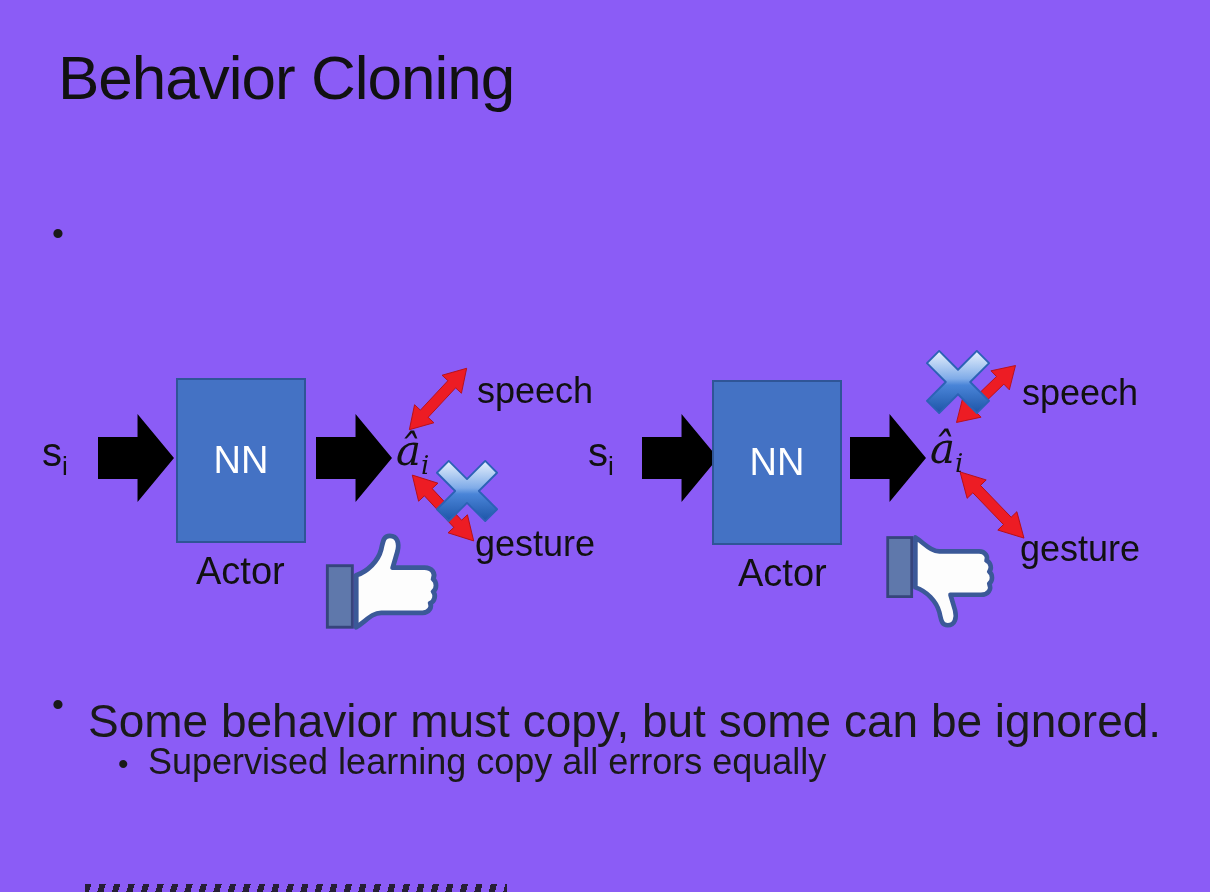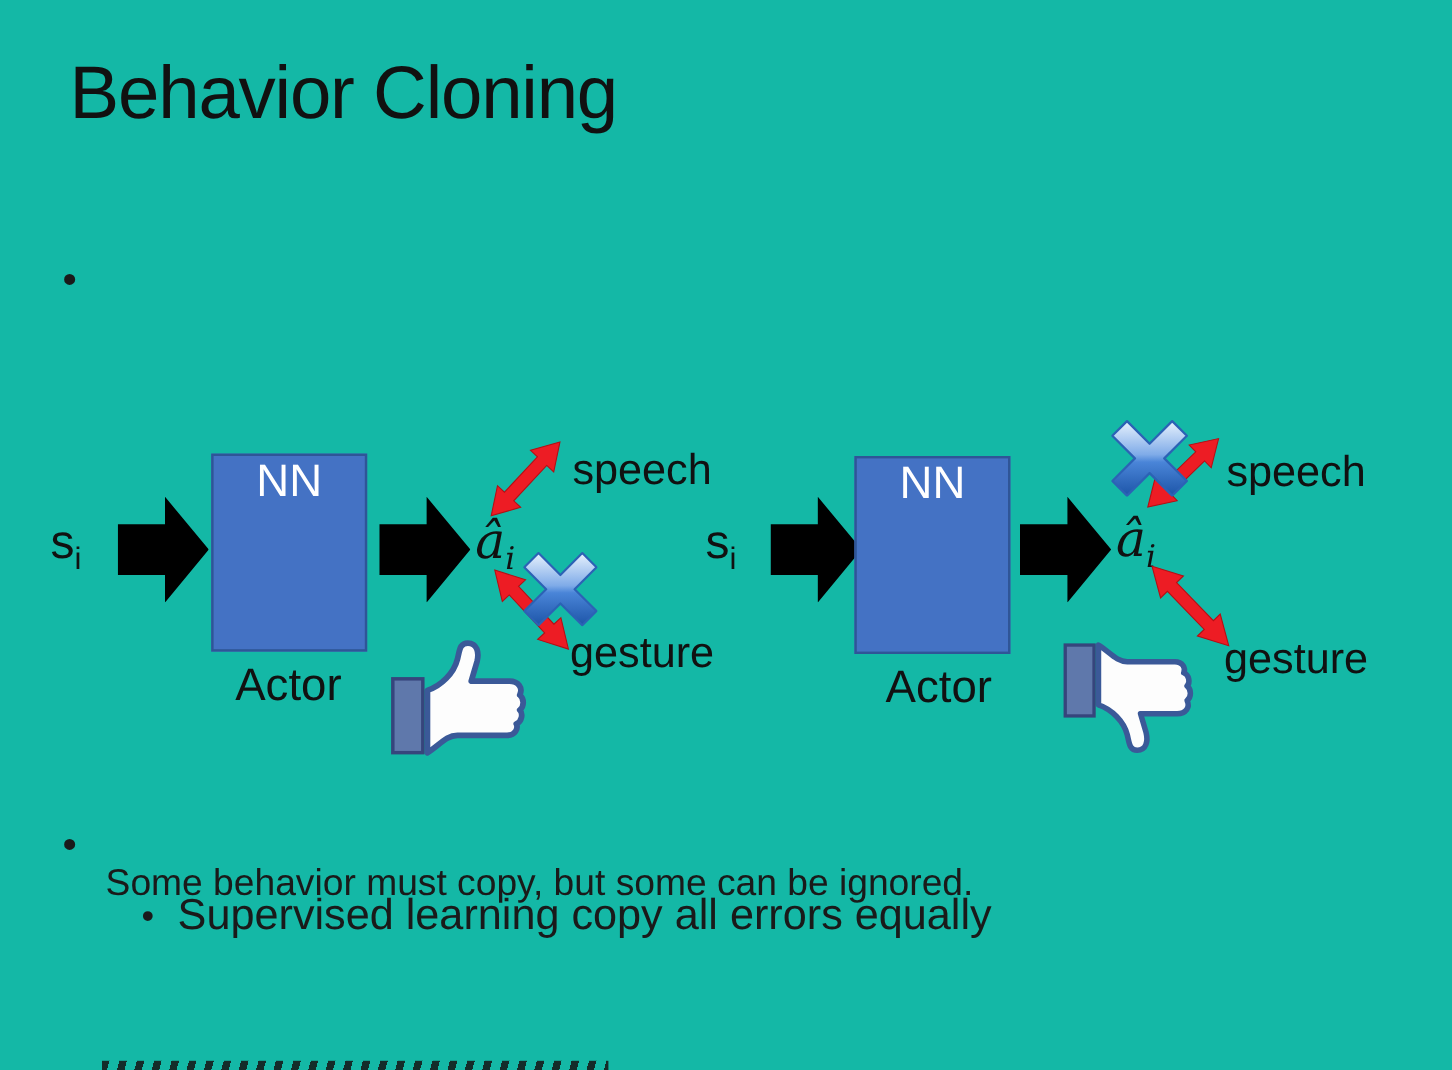--- a/index.html
+++ b/index.html
@@ -1,39 +1,39 @@
 <!DOCTYPE html>
 <html><head>
 <meta charset="utf-8">
 <style>
   * { margin: 0; padding: 0; box-sizing: border-box; }
   html, body { background: #ffffff; }
   .slide {
     position: relative;
     width: 1210px;
     height: 892px;
-    background: #14b8a6;
+    background: #8b5cf6;
     overflow: hidden;
     font-family: "Liberation Sans", sans-serif;
     color: #1a1a1a;
   }
   .abs { position: absolute; }
 
   .title {
     left: 58px; top: 42px;
     font-size: 62px;
     font-weight: 400;
     letter-spacing: -1px;
     color: #111111;
   }
   .dot { font-size: 34px; line-height: 52px; }
   .b1-dot { left: 52px; top: 207px; }
   .b1-text { left: 88px; top: 205px; font-size: 38px; line-height: 52px; }
   .b2-dot { left: 52px; top: 678px; }
-  .b2-text { left: 88px; top: 711px; font-size: 31px; line-height: 50px; }
+  .b2-text { left: 88px; top: 696px; font-size: 46px; line-height: 50px; }
   .b2s-dot { left: 118px; top: 740px; font-size: 30px; line-height: 48px; }
   .b2s-text { left: 148px; top: 738px; font-size: 36px; line-height: 48px; }
 
   .state-label { font-size: 40px; color: #111; }
   .state-label sub { font-size: 26px; }
   .math-out {
     font-family: "DejaVu Serif", serif;
     font-style: italic;
     font-size: 42px;
     color: #111;
@@ -43,21 +43,21 @@
   .block-arrow {
     background: #000000;
     clip-path: polygon(0% 26%, 52% 26%, 52% 0%, 100% 50%, 52% 100%, 52% 74%, 0% 74%);
     width: 76px; height: 88px;
   }
 
   .nn-box {
     width: 130px; height: 165px;
     background: #4472c4;
     border: 2px solid #2f5597;
-    display: flex; justify-content: center;
+    display: flex; align-items: center; justify-content: center;
     color: #ffffff;
     font-size: 38px;
   }
 
   .actor-label { font-size: 38px; color: #111; }
   .anno-label { font-size: 36px; color: #111; margin-top: 20px; }
 
   .dbl-arrow { overflow: visible; }
 
   .cutoff-strip {

